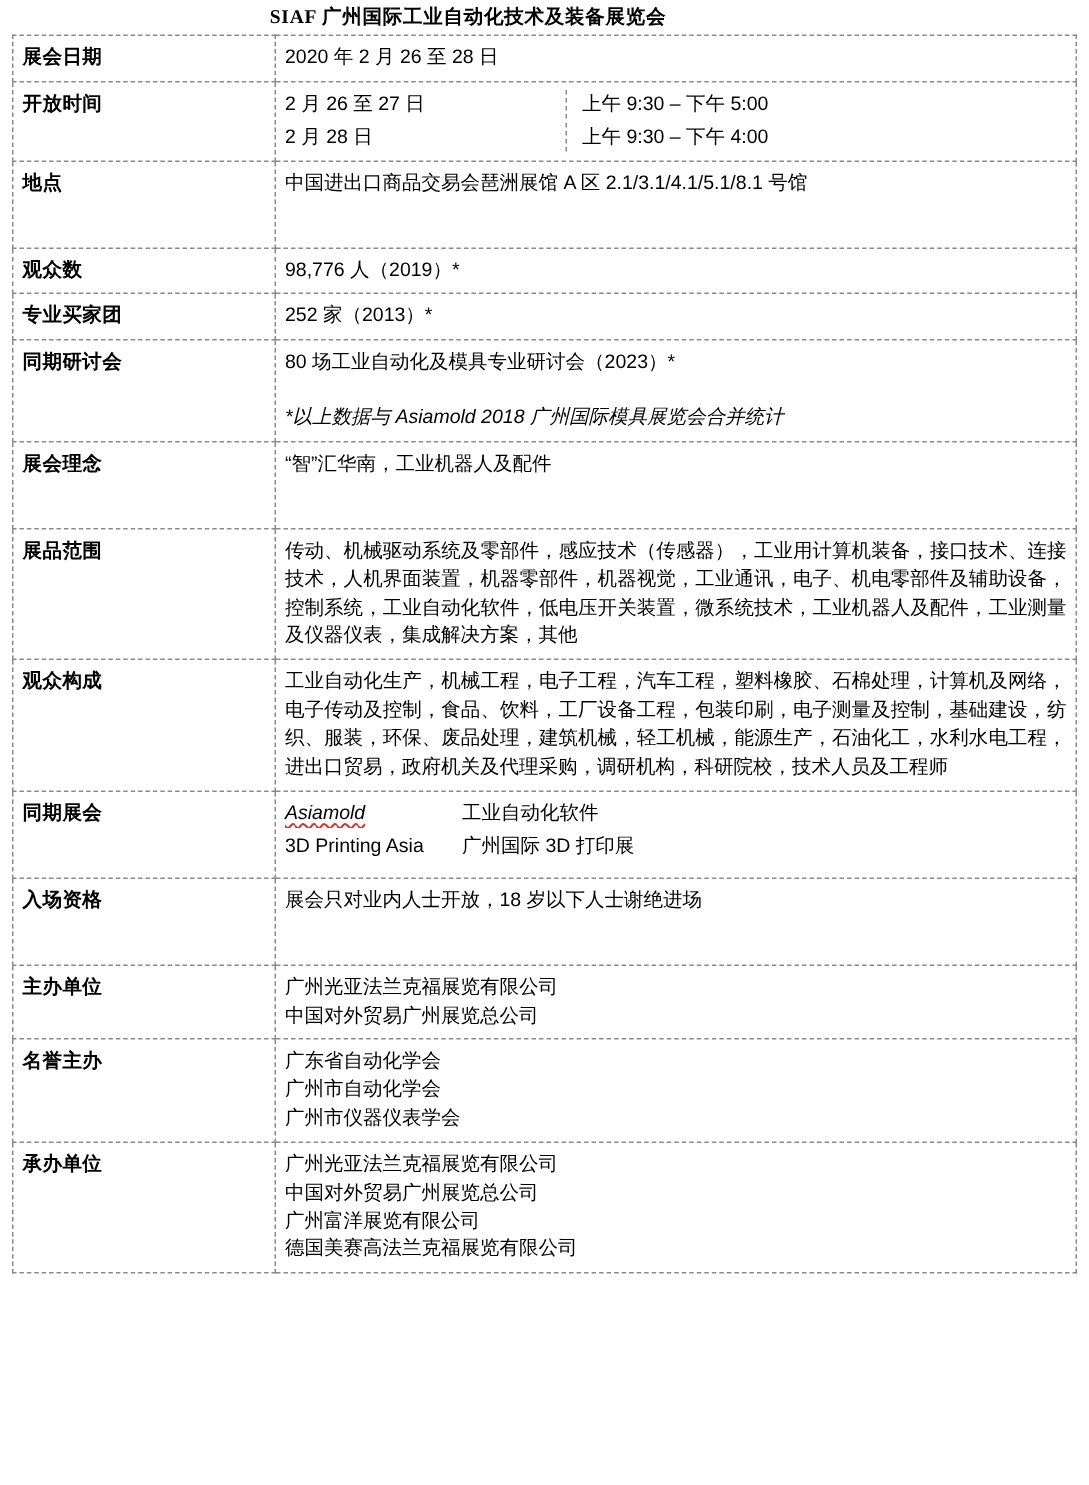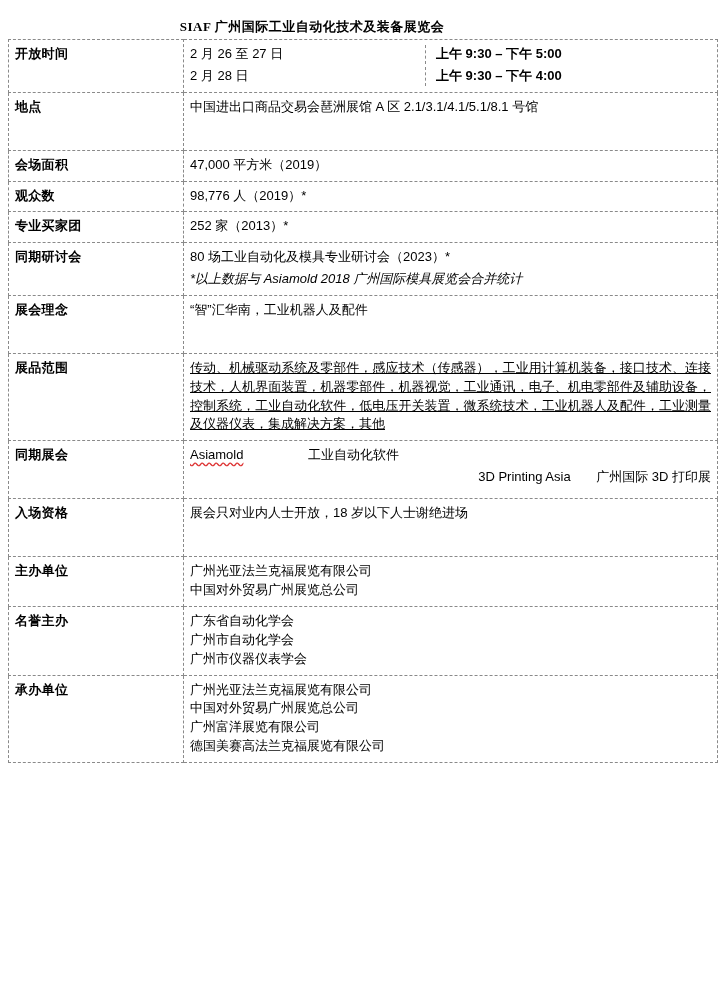--- a/index.html
+++ b/index.html
@@ -12,21 +12,21 @@
     height: 990px;
     font-family: "Liberation Sans", "DejaVu Sans", sans-serif;
     color: #000000;
     -webkit-font-smoothing: antialiased;
   }
   #sheet {
     position: relative;
     width: 624px;
     height: 990px;
     box-sizing: border-box;
-    padding: 16px 8px;
+    padding: 0 8px;
   }
   .doc-title {
     text-align: center;
     font-family: "Liberation Serif", "DejaVu Serif", serif;
     font-weight: bold;
     font-size: 13px;
     letter-spacing: 0.5px;
     padding: 2px 0 3px 0;
   }
   table.spec {
@@ -49,73 +49,77 @@
     white-space: nowrap;
   }
   td.value {
     font-size: 13px;
   }
   .line {
     display: block;
   }
   .sub {
     display: flex;
-    gap: 48px;
   }
   .sub .c1 {
     width: 185px;
     flex: 0 0 185px;
   }
   .sub .c2 {
     flex: 1 1 auto;
     border-left: 1px dashed #8a8a8a;
     padding-left: 10px;
     margin-left: 2px;
-    font-weight: bold;
   }
   .italic {
     font-style: italic;
+    margin-top: 15px;
   }
   .spell {
     text-decoration: underline;
     text-decoration-style: wavy;
     text-decoration-color: #d33;
     text-underline-offset: 2px;
+    font-style: italic;
   }
   .concurrent-row {
     display: flex;
   }
   .concurrent-row .nm {
     width: 118px;
     flex: 0 0 118px;
   }
   .justify {
     text-align: justify;
     text-justify: inter-ideograph;
-    text-decoration: underline;
   }
   .pad-top {
     padding-top: 3px;
-    justify-content: flex-end;
   }
   td.tall {
     height: 46px;
     margin-top: 20px;
   }
 </style>
 </head>
 <body>
 
 <div id="sheet">
 
   <div class="doc-title">SIAF 广州国际工业自动化技术及装备展览会</div>
 
   <table class="spec">
     <tbody>
 
+      <tr>
+        <td class="label">展会日期</td>
+        <td class="value">
+          <span class="line">2020 年 2 月 26 至 28 日</span>
+        </td>
+      </tr>
 
       <tr>
         <td class="label">开放时间</td>
         <td class="value">
           <div class="sub">
             <span class="c1">2 月 26 至 27 日</span>
             <span class="c2">上午 9:30 – 下午 5:00</span>
           </div>
           <div class="sub pad-top">
             <span class="c1">2 月 28 日</span>
@@ -124,26 +128,20 @@
         </td>
       </tr>
 
       <tr>
         <td class="label tall">地点</td>
         <td class="value tall">
           <span class="line">中国进出口商品交易会琶洲展馆 A 区 2.1/3.1/4.1/5.1/8.1 号馆</span>
         </td>
       </tr>
 
-      <tr>
-        <td class="label">会场面积</td>
-        <td class="value">
-          <span class="line">47,000 平方米（2019）</span>
-        </td>
-      </tr>
 
 
       <tr>
         <td class="label">观众数</td>
         <td class="value">
           <span class="line">98,776 人（2019）*</span>
         </td>
       </tr>
 
       <tr>
@@ -166,20 +164,24 @@
         <td class="value tall">
           <span class="line">“智”汇华南，工业机器人及配件</span>
         </td>
       </tr>
 
       <tr>
         <td class="label">展品范围</td>
         <td class="value justify">传动、机械驱动系统及零部件，感应技术（传感器），工业用计算机装备，接口技术、连接技术，人机界面装置，机器零部件，机器视觉，工业通讯，电子、机电零部件及辅助设备，控制系统，工业自动化软件，低电压开关装置，微系统技术，工业机器人及配件，工业测量及仪器仪表，集成解决方案，其他</td>
       </tr>
 
+      <tr>
+        <td class="label">观众构成</td>
+        <td class="value justify">工业自动化生产，机械工程，电子工程，汽车工程，塑料橡胶、石棉处理，计算机及网络，电子传动及控制，食品、饮料，工厂设备工程，包装印刷，电子测量及控制，基础建设，纺织、服装，环保、废品处理，建筑机械，轻工机械，能源生产，石油化工，水利水电工程，进出口贸易，政府机关及代理采购，调研机构，科研院校，技术人员及工程师</td>
+      </tr>
 
 
       <tr>
         <td class="label tall">同期展会</td>
         <td class="value tall">
           <div class="concurrent-row">
             <span class="nm spell">Asiamold</span>
             <span>工业自动化软件</span>
           </div>
           <div class="concurrent-row pad-top">

